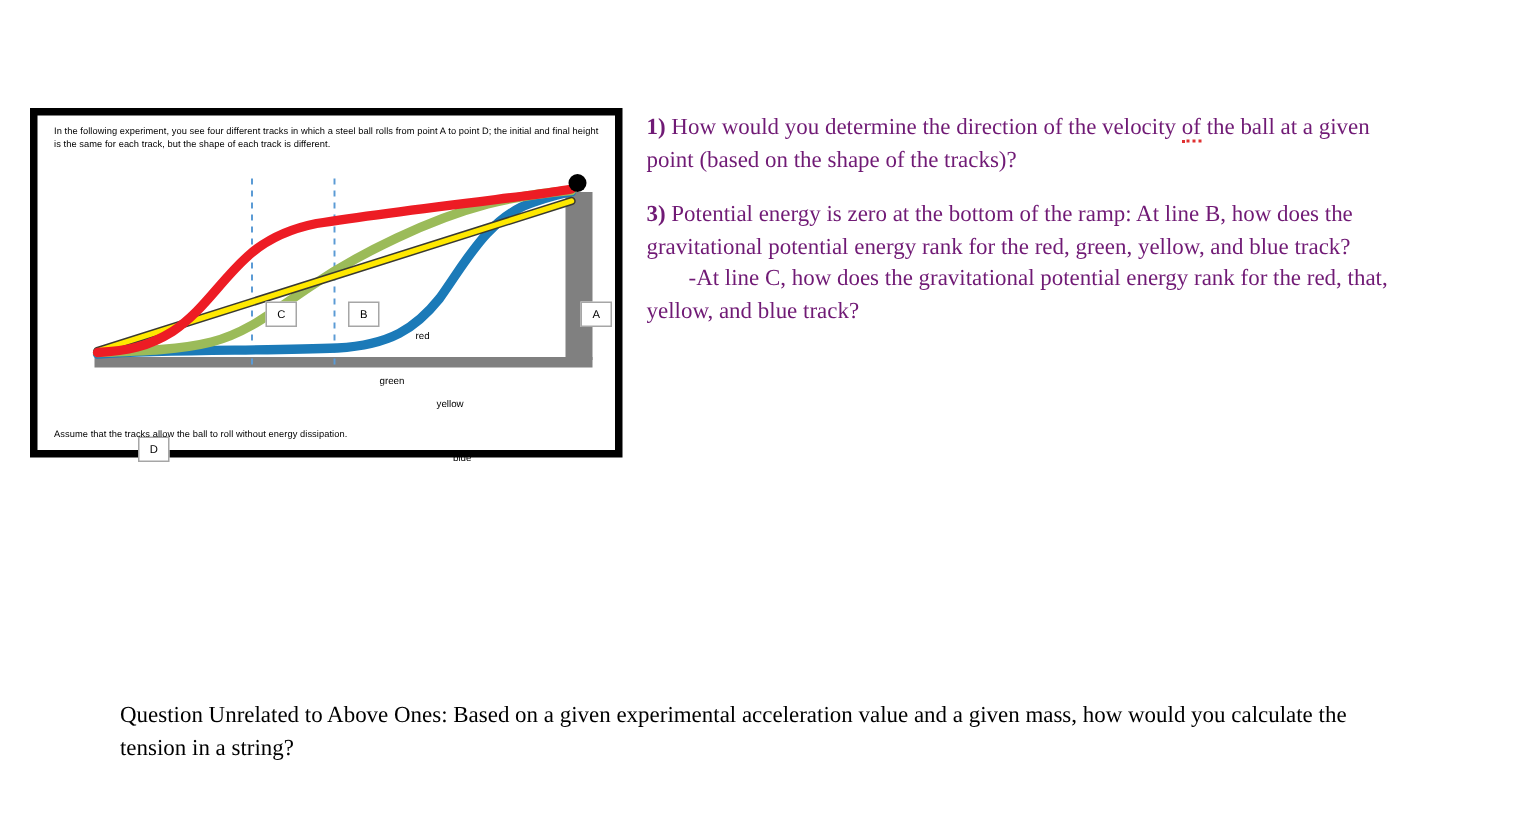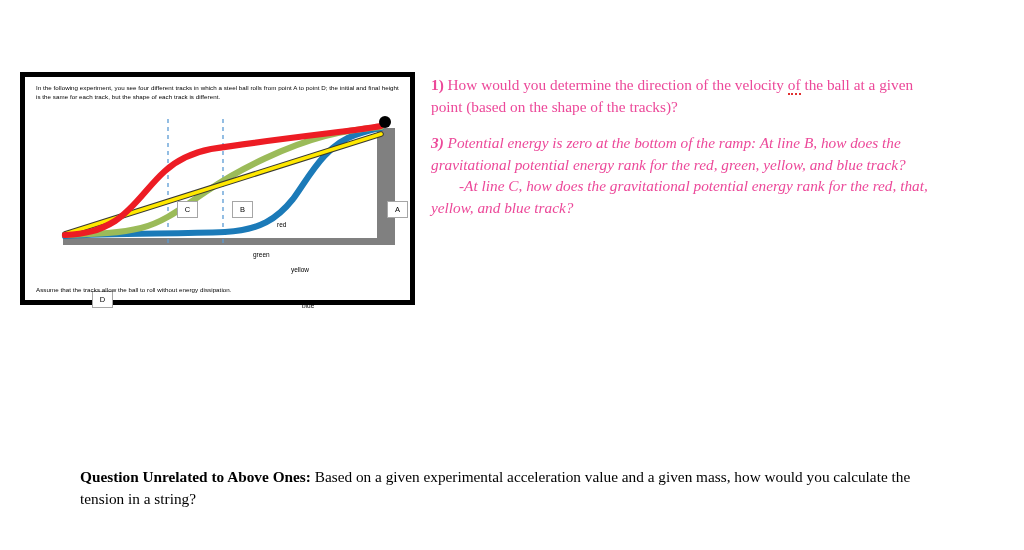--- a/index.html
+++ b/index.html
@@ -96,43 +96,43 @@
 
   
   #questions {
     position: absolute;
     left: 431px;
     top: 74px;
     width: 510px;
     font-family: "Liberation Serif", serif;
     font-size: 15.3px;
     line-height: 21.5px;
-    color: #ec4899;
+    color: #701a75;
   }
   .question-block { margin-bottom: 15px; }
-  .question-block:last-child { margin-bottom: 13px; font-style: italic; }
+  .question-block:last-child { margin-bottom: 13px; }
   .qnum { font-weight: bold; }
   .indent-line { display: block; text-indent: 28px; }
   .spellcheck {
     border-bottom: 2px dotted #e03030;
     padding-bottom: 0px;
   }
 
   
   #bottom-question {
     position: absolute;
     left: 80px;
     top: 466px;
     width: 860px;
     font-family: "Liberation Serif", serif;
     font-size: 15.3px;
     line-height: 22px;
     color: #000000;
   }
-  #bottom-question .lead { font-weight: bold; }
+  #bottom-question .lead { font-weight: normal; }
 </style>
 </head>
 <body>
 
 <div id="figure-panel">
 
   <div id="figure-intro">In the following experiment, you see four different tracks in which a steel ball rolls from point A to point D; the initial and final height is the same for each track, but the shape of each track is different.</div>
 
   <div id="diagram-stage">
     <svg id="diagram-svg" width="385" height="180" viewBox="0 0 385 180">

